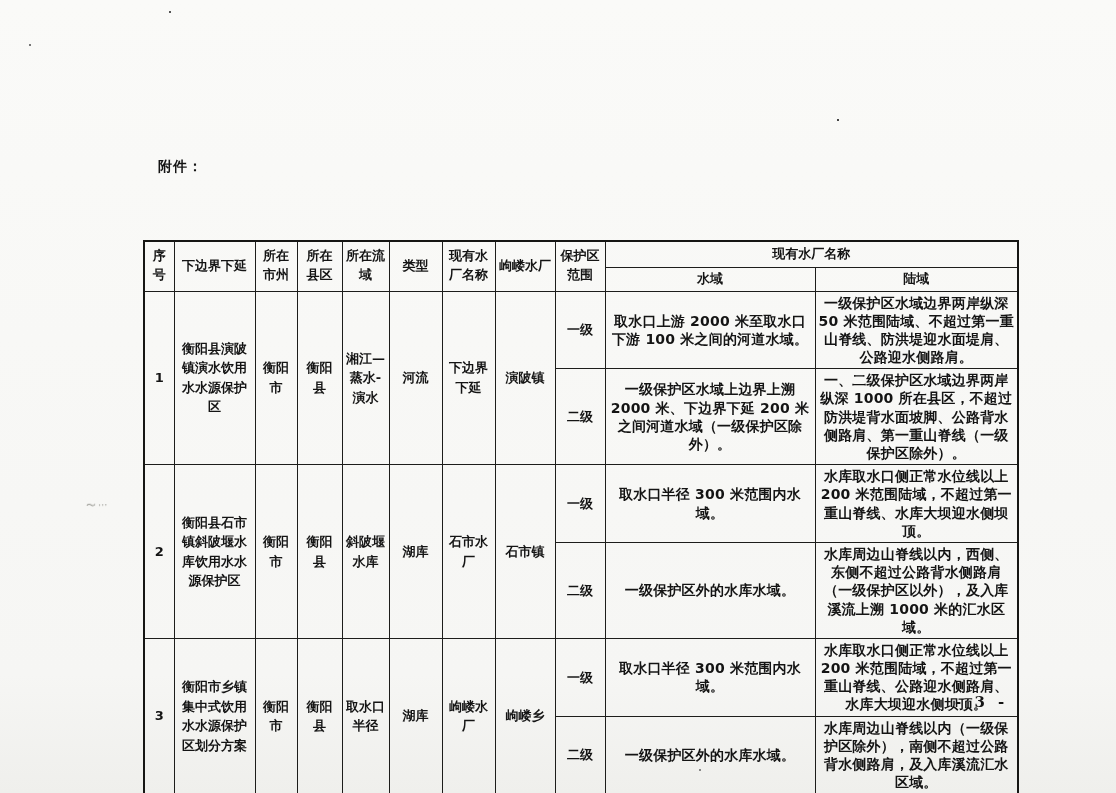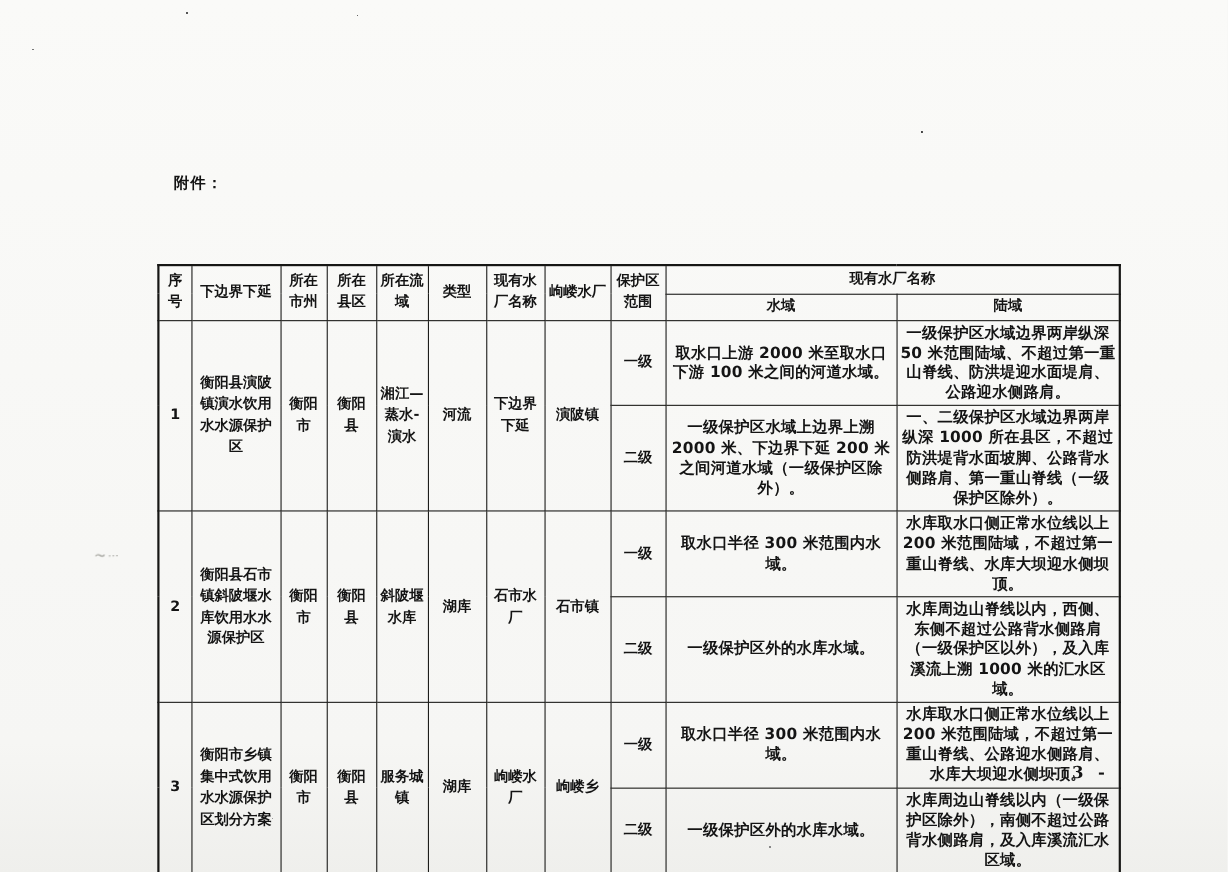--- a/index.html
+++ b/index.html
@@ -168,21 +168,21 @@
         <td class="c">二级</td>
         <td class="scope">一级保护区外的水库水域。</td>
         <td class="scope">水库周边山脊线以内，西侧、东侧不超过公路背水侧路肩（一级保护区以外），及入库溪流上溯 1000 米的汇水区域。</td>
       </tr>
 
       <tr style="height:62px">
         <td class="c" rowspan="2">3</td>
         <td class="c" rowspan="2">衡阳市乡镇集中式饮用水水源保护区划分方案</td>
         <td class="c" rowspan="2">衡阳市</td>
         <td class="c" rowspan="2">衡阳县</td>
-        <td class="c" rowspan="2">服务城镇</td>
+        <td class="c" rowspan="2">取水口半径</td>
         <td class="c" rowspan="2">湖库</td>
         <td class="c" rowspan="2">岣嵝水厂</td>
         <td class="c" rowspan="2">岣嵝乡</td>
         <td class="c">一级</td>
         <td class="scope">取水口半径 300 米范围内水域。</td>
         <td class="scope">水库取水口侧正常水位线以上 200 米范围陆域，不超过第一重山脊线、公路迎水侧路肩、水库大坝迎水侧坝顶。</td>
       </tr>
       <tr style="height:61px">
         <td class="c">二级</td>
         <td class="scope">一级保护区外的水库水域。</td>

